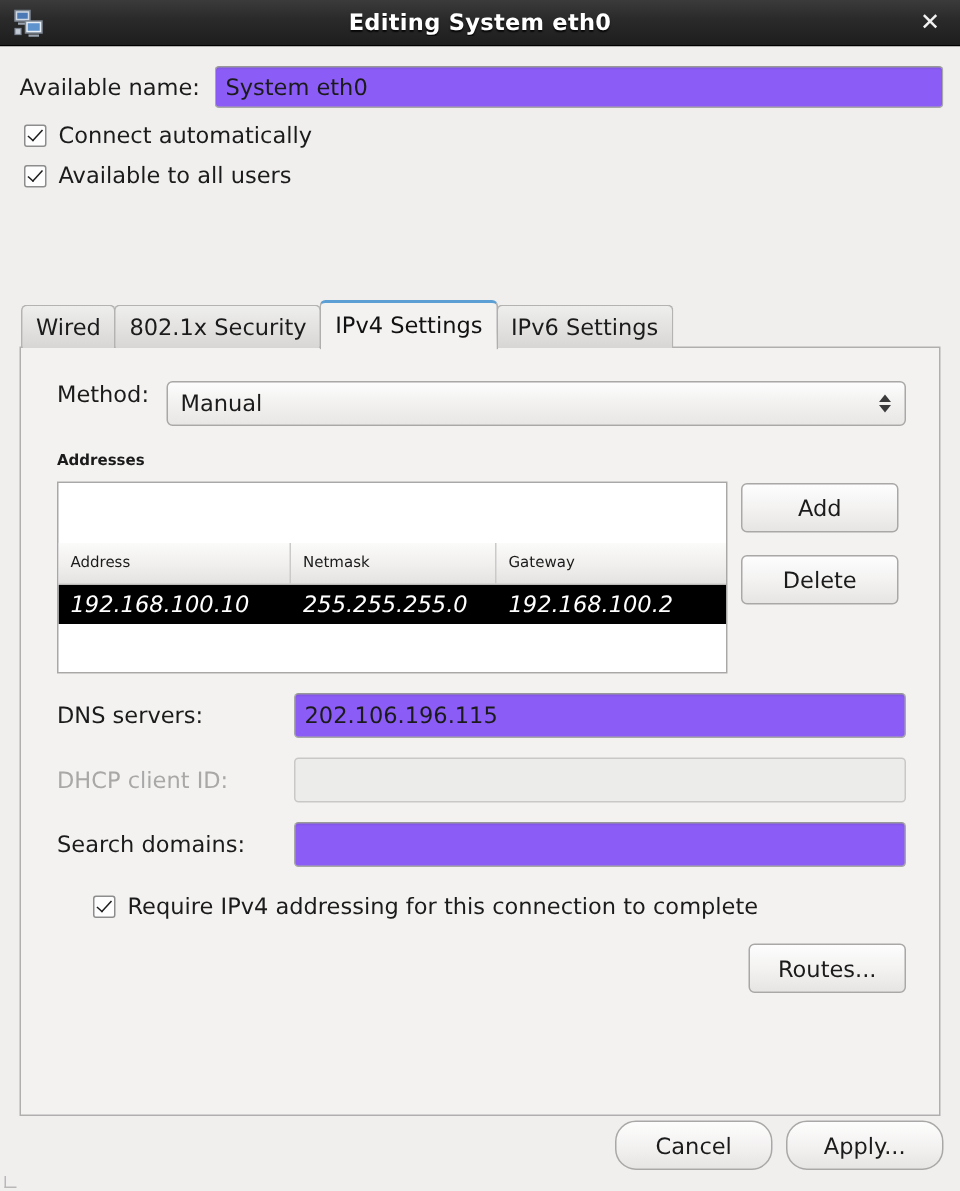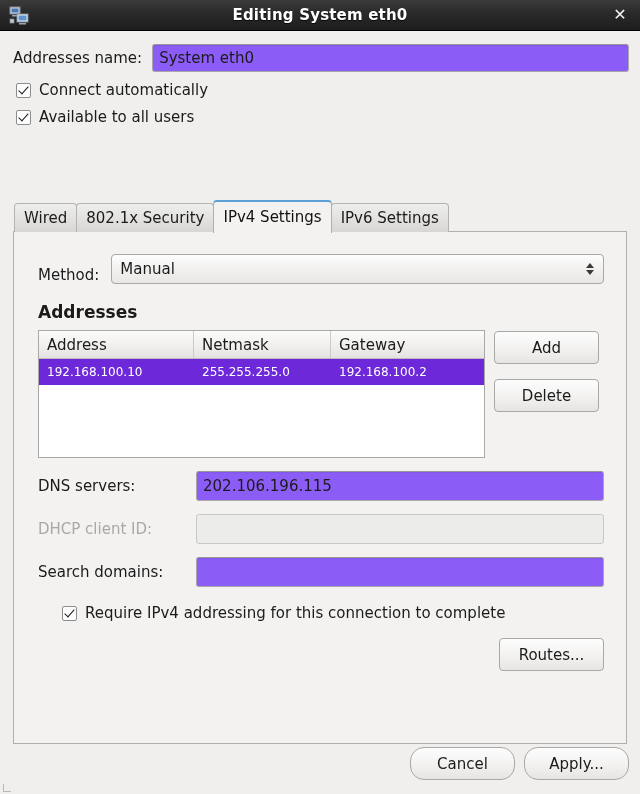--- a/index.html
+++ b/index.html
@@ -189,21 +189,21 @@
     bottom: 0;
     background: #f3f2f1;
     border: 1px solid #b0afae;
     box-sizing: border-box;
     z-index: 1;
   }
 
   
   .method-row {
     display: flex;
-    align-items: flex-end;
+    align-items: flex-start;
     padding: 22px 22px 0 24px;
   }
   .method-row .lbl {
     font-size: 15px;
     margin-right: 12px;
     white-space: nowrap;
   }
   .combo {
     flex: 1;
     height: 30px;
@@ -232,21 +232,21 @@
   .combo .arrows span {
     display: block;
     width: 0; height: 0;
     border-left: 4px solid transparent;
     border-right: 4px solid transparent;
   }
   .combo .arrows .up { border-bottom: 5px solid #3a3a3a; margin-bottom: 2px; }
   .combo .arrows .dn { border-top: 5px solid #3a3a3a; }
 
   .section-title {
-    font-size: 17px;
+    font-size: 10px;
     font-weight: bold;
     padding: 18px 0 0 24px;
   }
 
   .addr-area {
     display: flex;
     padding: 8px 22px 0 24px;
     align-items: flex-start;
   }
   .addr-table {
@@ -255,37 +255,39 @@
     background: #ffffff;
     border: 1px solid #a9a8a7;
     box-sizing: border-box;
     overflow: hidden;
   }
   .addr-head {
     display: flex;
     height: 27px;
     background: linear-gradient(to bottom, #fbfbfa 0%, #f0efee 55%, #e4e3e2 100%);
     border-bottom: 1px solid #bcbbba;
-    font-size: 15px;
+    font-size: 10px;
+    margin-top: 40px;
   }
   .addr-head .hc {
     display: flex;
     align-items: center;
     padding-left: 8px;
     box-sizing: border-box;
     border-right: 1px solid #cbcac9;
     color: #1b1b1b;
   }
   .addr-head .hc:last-child { border-right: none; }
   .addr-row {
     display: flex;
     height: 26px;
-    background: #6d28d9;
+    background: #000000;
     color: #ffffff;
-    font-size: 12px;
+    font-size: 15px;
+    font-style: italic;
   }
   .addr-row .dc {
     display: flex;
     align-items: center;
     padding-left: 8px;
     box-sizing: border-box;
     white-space: nowrap;
     overflow: hidden;
   }
   .col-addr { width: 155px; }
@@ -382,21 +384,21 @@
       <rect x="1" y="13" width="4" height="4" fill="#c2cad4" stroke="#7d8794" stroke-width="0.8"></rect>
     </svg>
   </span>
   <div class="title">Editing System eth0</div>
   <div class="close-btn">✕</div>
 </div>
 
 <div class="window-body">
 
   <div class="conn-row">
-    <span class="lbl">Addresses name:</span>
+    <span class="lbl">Available name:</span>
     <div class="textfield">System eth0</div>
   </div>
 
   <div class="checkrow">
     <span class="cbox checked"></span>
     <span class="cl">Connect automatically</span>
   </div>
   <div class="checkrow">
     <span class="cbox checked"></span>
     <span class="cl">Available to all users</span>

